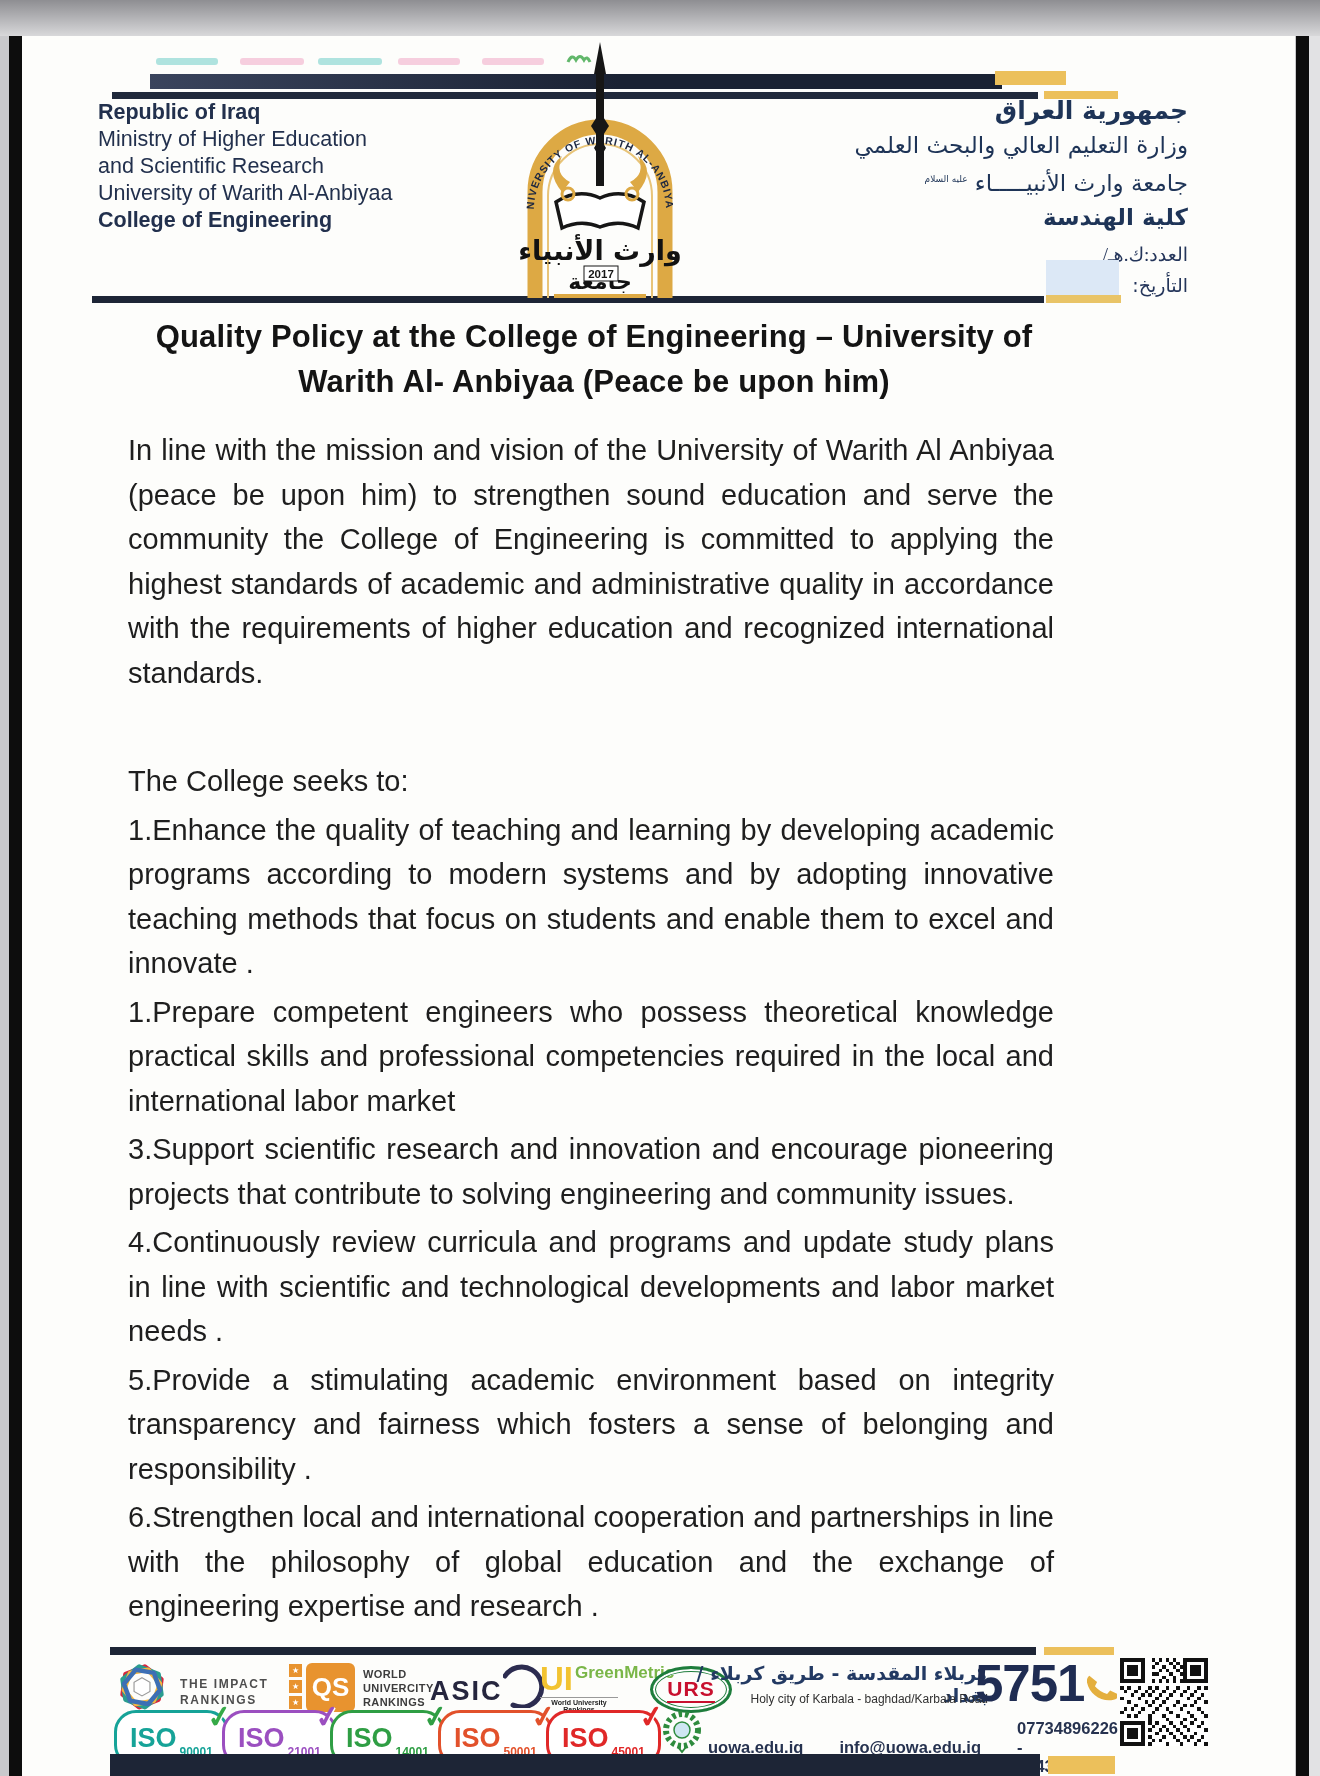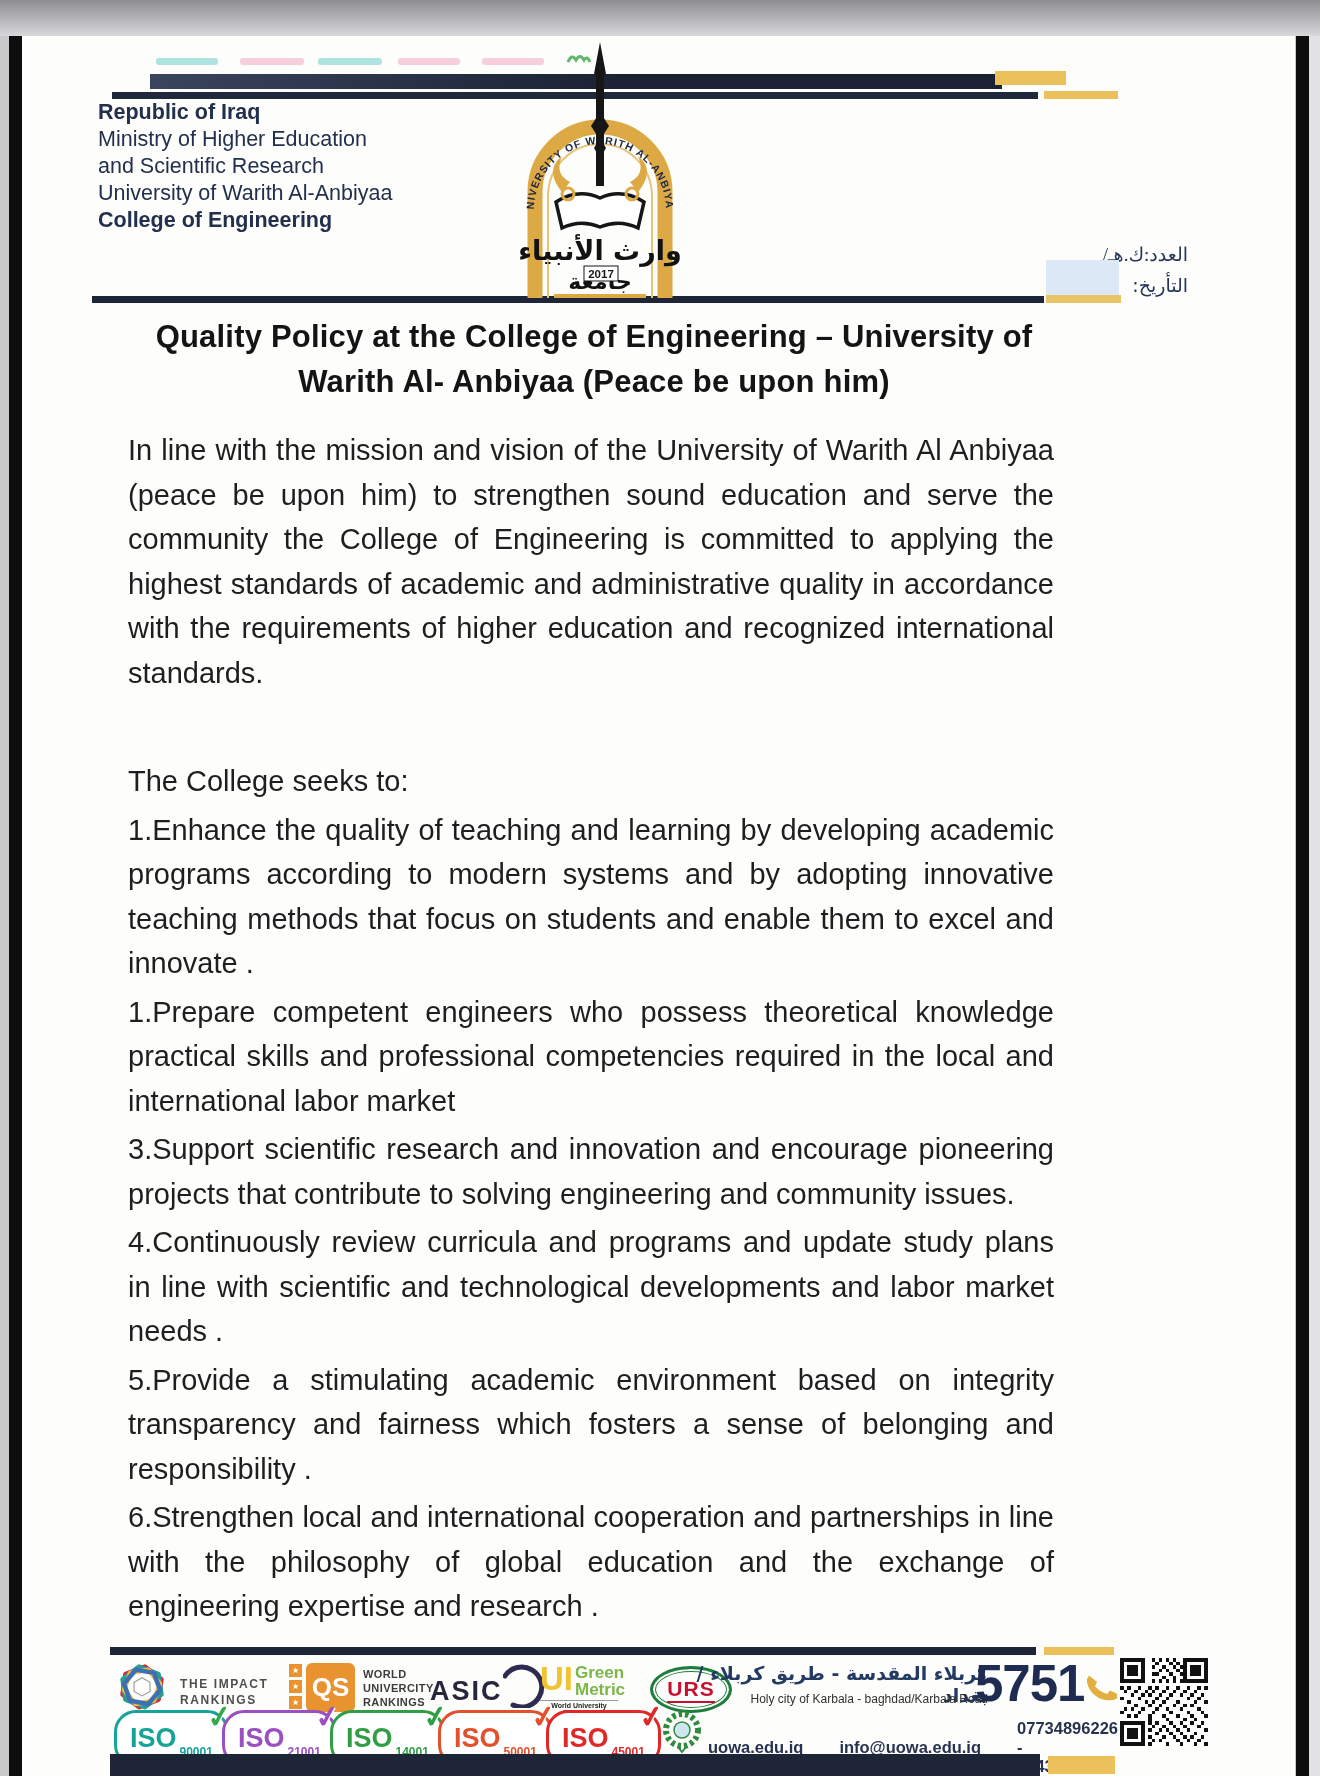--- a/index.html
+++ b/index.html
@@ -72,21 +72,21 @@
           border-radius:6px;color:#fff;font-size:26px;font-weight:bold;display:flex;
           align-items:center;justify-content:center;}
   .wur-text{position:absolute;left:363px;top:1667px;font-size:11px;font-weight:bold;color:#3c3c3c;
             line-height:14px;letter-spacing:.4px;}
   .asic-text{position:absolute;left:430px;top:1676px;font-size:27px;font-weight:bold;color:#26263e;
              letter-spacing:2px;}
   .asic-swoosh{position:absolute;left:503px;top:1660px;}
   .gm{position:absolute;left:540px;top:1662px;width:95px;}
   .gm-top{display:flex;align-items:flex-start;}
   .gm-ui{color:#f2c331;font-size:33px;font-weight:bold;line-height:33px;}
-  .gm-col{display:flex;flex-direction:column;color:#7ab648;font-size:17px;font-weight:bold;
+  .gm-col{display:flex;flex-direction:row;color:#7ab648;font-size:17px;font-weight:bold;
           line-height:17px;margin-left:2px;margin-top:2px;}
   .gm-sub{font-size:7px;color:#222;font-weight:bold;margin-top:2px;border-top:1px solid #999;
           padding-top:1px;width:78px;text-align:center;}
   .urs{position:absolute;left:650px;top:1666px;width:82px;height:47px;border:3px solid #1e7d3c;
        border-radius:50%;box-shadow:inset 0 0 0 2px #fff,inset 0 0 0 3px #1e7d3c;
        display:flex;align-items:center;justify-content:center;}
   .urs span{color:#c8102e;font-size:21px;font-weight:bold;letter-spacing:1px;
             border-bottom:2px solid #c8102e;line-height:24px;}
 
   .iso{position:absolute;top:1710px;height:57px;border-radius:22px;display:flex;align-items:center;
@@ -176,20 +176,27 @@
     <circle cx="70" cy="152" r="6" fill="none" stroke="#dda944" stroke-width="3"></circle>
     <circle cx="134" cy="152" r="6" fill="none" stroke="#dda944" stroke-width="3"></circle>
 
     <text x="102" y="218" text-anchor="middle" font-family="DejaVu Sans,sans-serif" font-size="27" font-weight="bold" fill="#121212">وارث الأنبياء</text>
     <text x="102" y="247" text-anchor="middle" font-family="DejaVu Sans,sans-serif" font-size="22" font-weight="bold" fill="#121212">جامعة</text>
     <rect x="86" y="224" width="34" height="15" fill="#ffffff" stroke="#161616"></rect>
     <text x="103" y="236" text-anchor="middle" font-family="Liberation Sans,sans-serif" font-size="11.5" font-weight="bold" fill="#161616">2017</text>
     <rect x="56" y="252" width="92" height="4" fill="#dda944"></rect>
   </svg>
 
+  <div class="hdr-right">
+    <p class="b l1">جمهورية العراق</p>
+    <p>وزارة التعليم العالي والبحث العلمي</p>
+    <p><span>جامعة وارث الأنبيـــــاء</span>
+      <span class="pbuh">عليه السلام</span></p>
+    <p class="b">كلية الهندسة</p>
+  </div>
   <div class="ref-line">العدد:ك.هـ/</div>
   <div class="date-line">التأريخ:</div>
   <div class="date-box"></div>
 
   <div class="hdiv"></div>
   <div class="hdiv-g"></div>
 
   <div class="title">
     <div>Quality Policy at the College of Engineering – University of</div>
     <div>Warith Al- Anbiyaa (Peace be upon him)</div>

